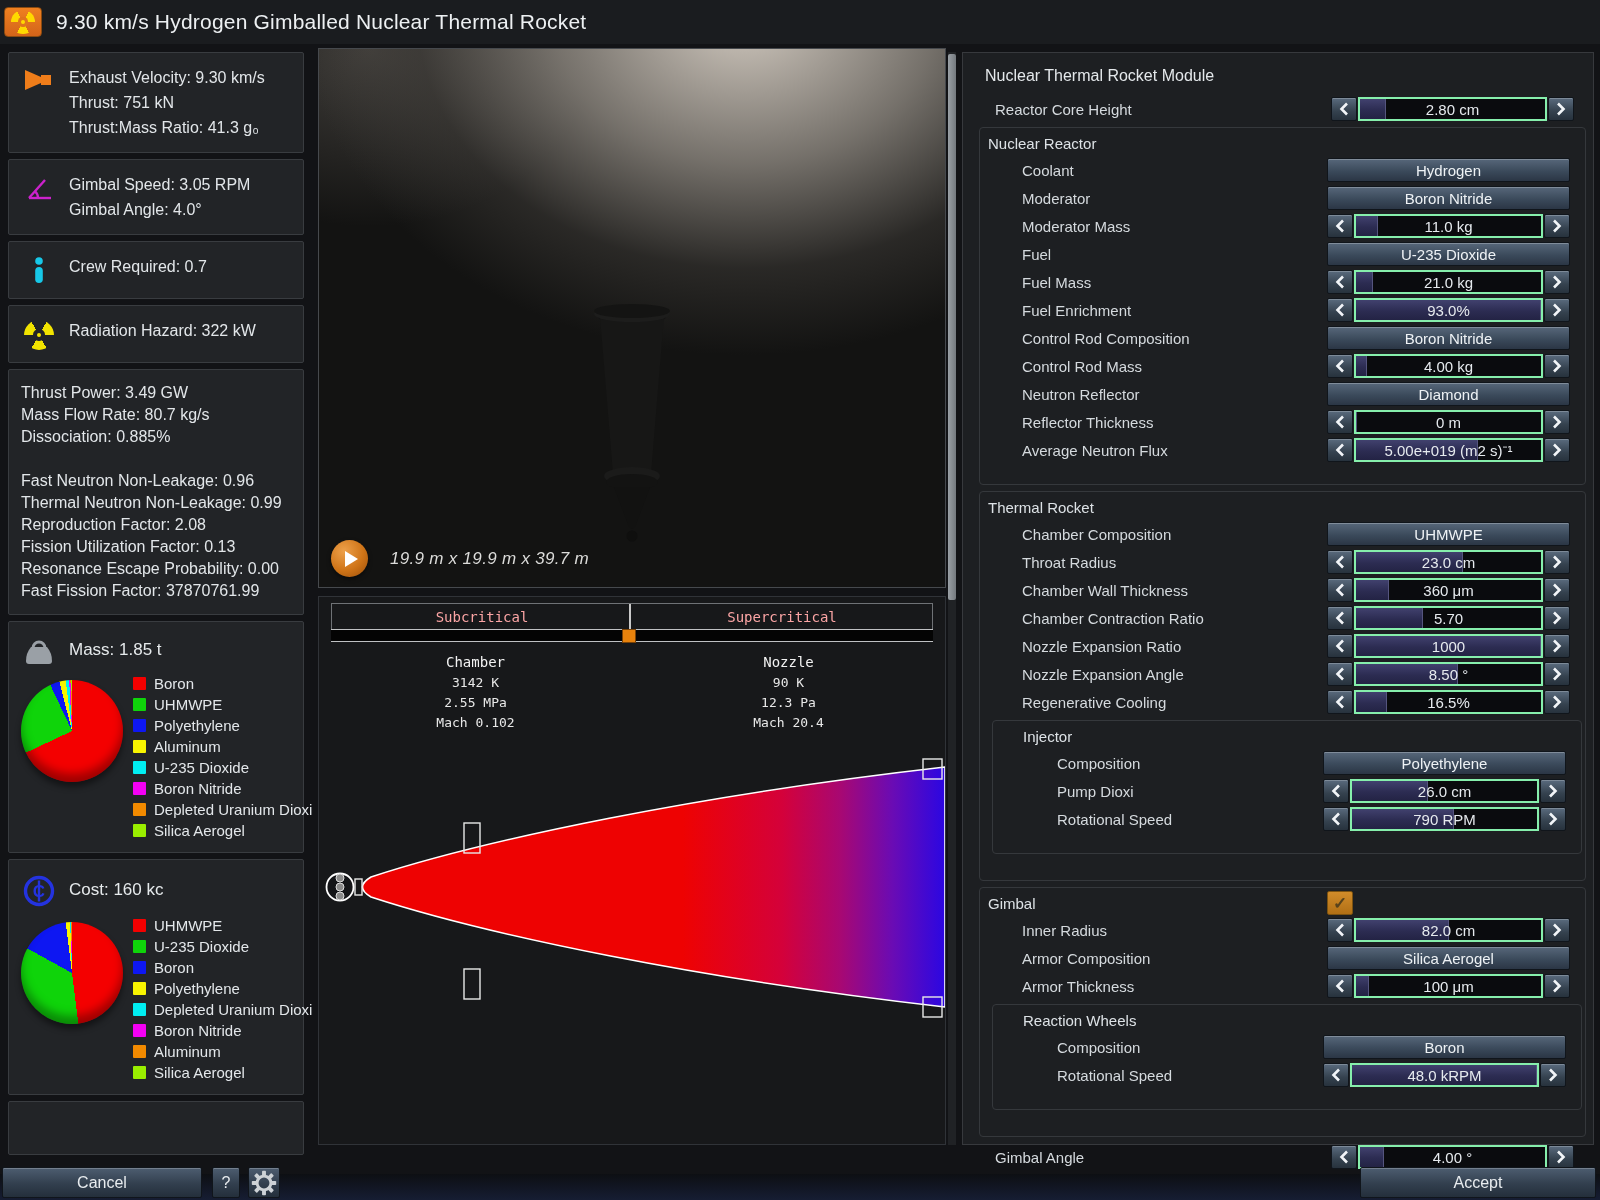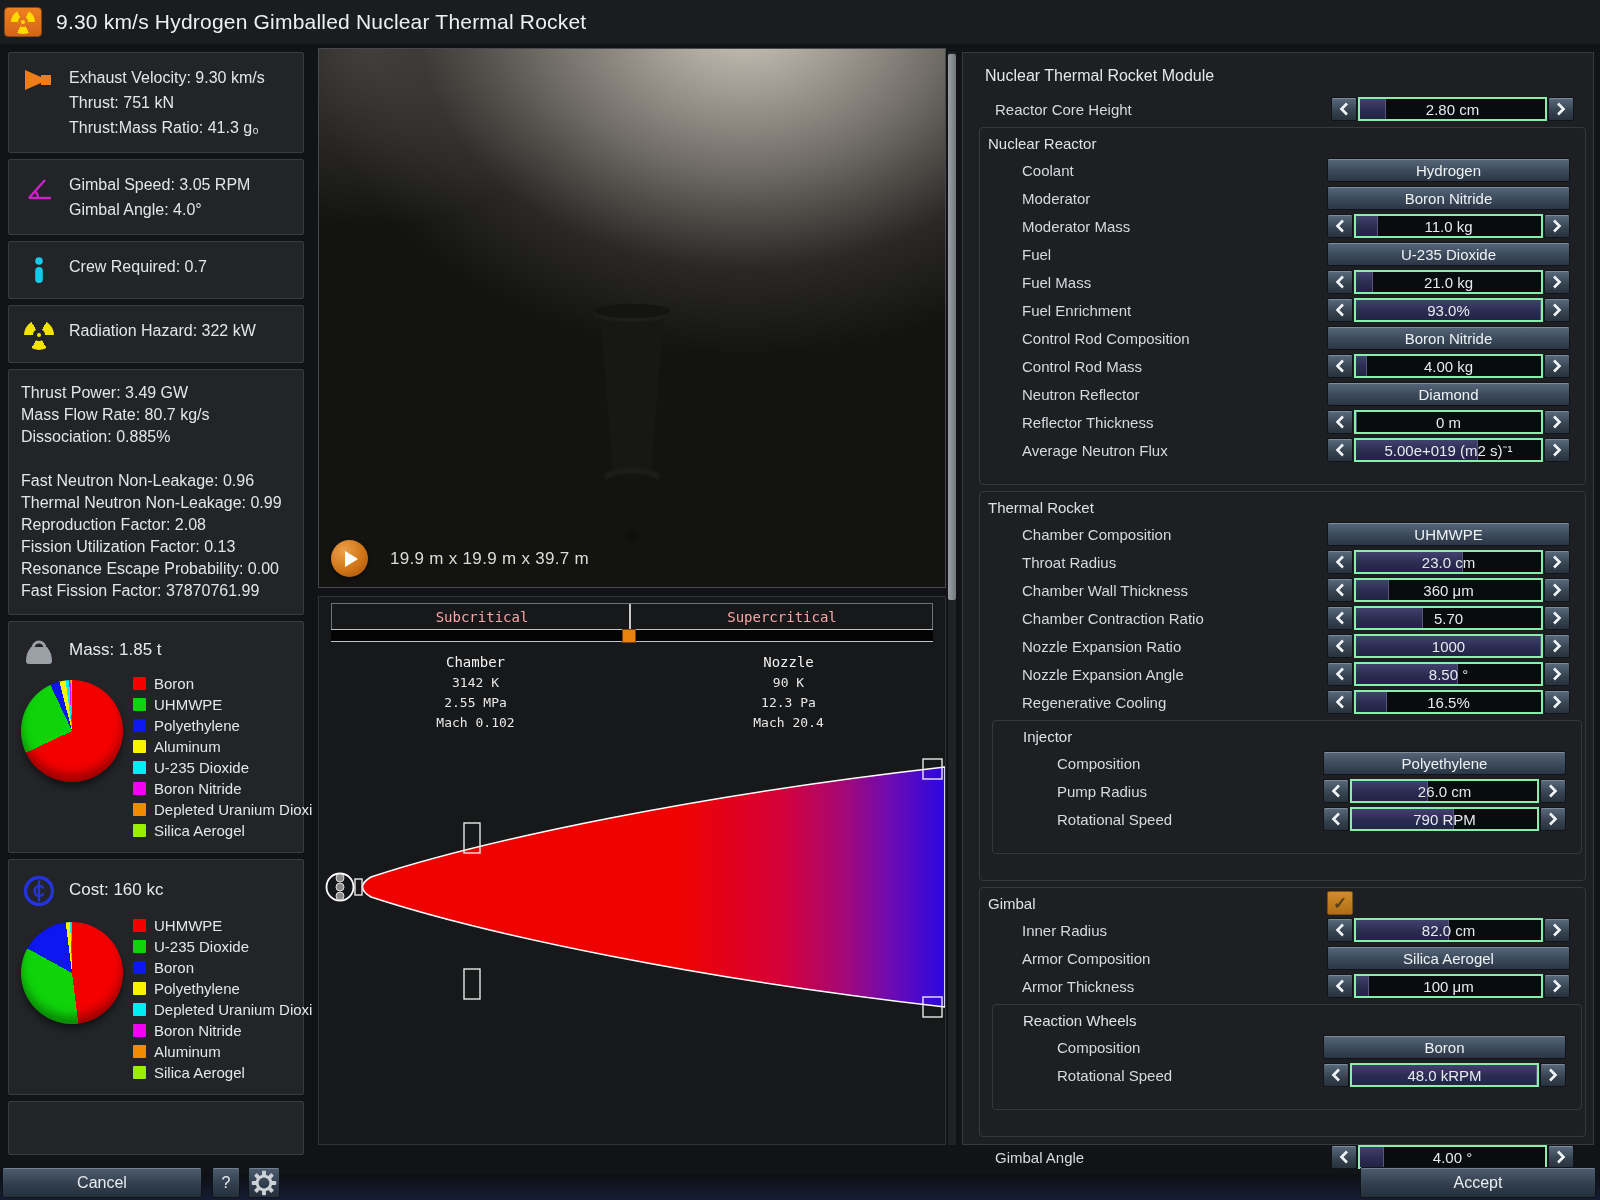--- a/index.html
+++ b/index.html
@@ -47,21 +47,21 @@
     background:
       radial-gradient(ellipse 95% 85% at 68% -6%, rgba(212,204,194,.98) 0%, rgba(150,144,136,.75) 32%, rgba(70,67,63,.45) 55%, rgba(0,0,0,0) 74%),
       radial-gradient(ellipse 60% 55% at 8% 0%, rgba(72,69,65,.85) 0%, rgba(20,20,19,0) 60%),
       #131312; }
   .vp-bottom { position:absolute; left:12px; bottom:10px; display:flex; align-items:center; gap:22px; }
   .play-btn { width:37px; height:37px; border-radius:50%;
     background:radial-gradient(circle at 35% 30%, #eda04a, #cf7417 55%, #9a4e0b);
     display:flex; align-items:center; justify-content:center; box-shadow:0 2px 4px rgba(0,0,0,.5); }
   .play-tri { width:0; height:0; border-left:13px solid #fff; border-top:8px solid transparent;
     border-bottom:8px solid transparent; margin-left:4px; }
-  .vp-dims { font-size:17px; color:#dcdcda; letter-spacing:.3px; }
+  .vp-dims { font-size:17px; color:#dcdcda; letter-spacing:.3px;font-style:italic; }
 
   
   .center-lower { position:absolute; left:318px; top:596px; width:628px; height:549px;
     background:#17181a; border:1px solid #303338; }
   .regime { position:relative; margin:6px 12px 0 12px; }
   .regime-labels { position:relative; display:flex; border:1px solid #6f7276; border-bottom:none; height:26px; }
   .regime-labels .rl { flex:1; display:flex; align-items:center; justify-content:center;
     font-family:"DejaVu Sans Mono", monospace; font-size:14px; color:#fca5a5; }
   .regime-divider { position:absolute; left:calc(49.7% - 1px); top:0; bottom:0; width:2px; background:#c9c9c9; }
   .regime-track { position:relative; height:13px; background:#040404;
@@ -733,21 +733,21 @@
   <div class="row">
     <div class="row-label" style="padding-left: 64px;">Composition</div>
     <div class="ctrl">
       <div class="select-btn">
                     <span class="select-value">Polyethylene</span>
                   </div>
     </div>
   </div>
 
   <div class="row">
-    <div class="row-label" style="padding-left: 64px;">Pump Radius</div>
+    <div class="row-label" style="padding-left: 64px;">Pump Dioxi</div>
     <div class="ctrl">
       <div class="arrow-btn">
         <svg width="10" height="14" viewBox="0 0 10 14">
                       <polyline points="8,1.5 2.5,7 8,12.5" fill="none" stroke="#f2f5f8" stroke-width="2.6"></polyline>
                     </svg>
       </div>
       <div class="slider-track">
         <div class="slider-fill" style="width: 41%;"></div>
         <div class="slider-value">26.0 cm</div>
       </div>

